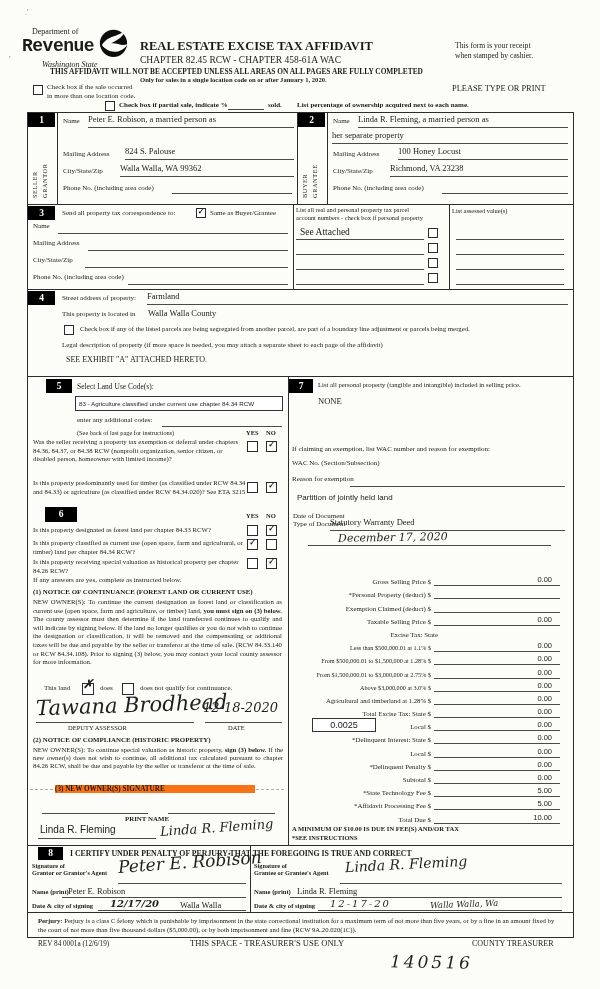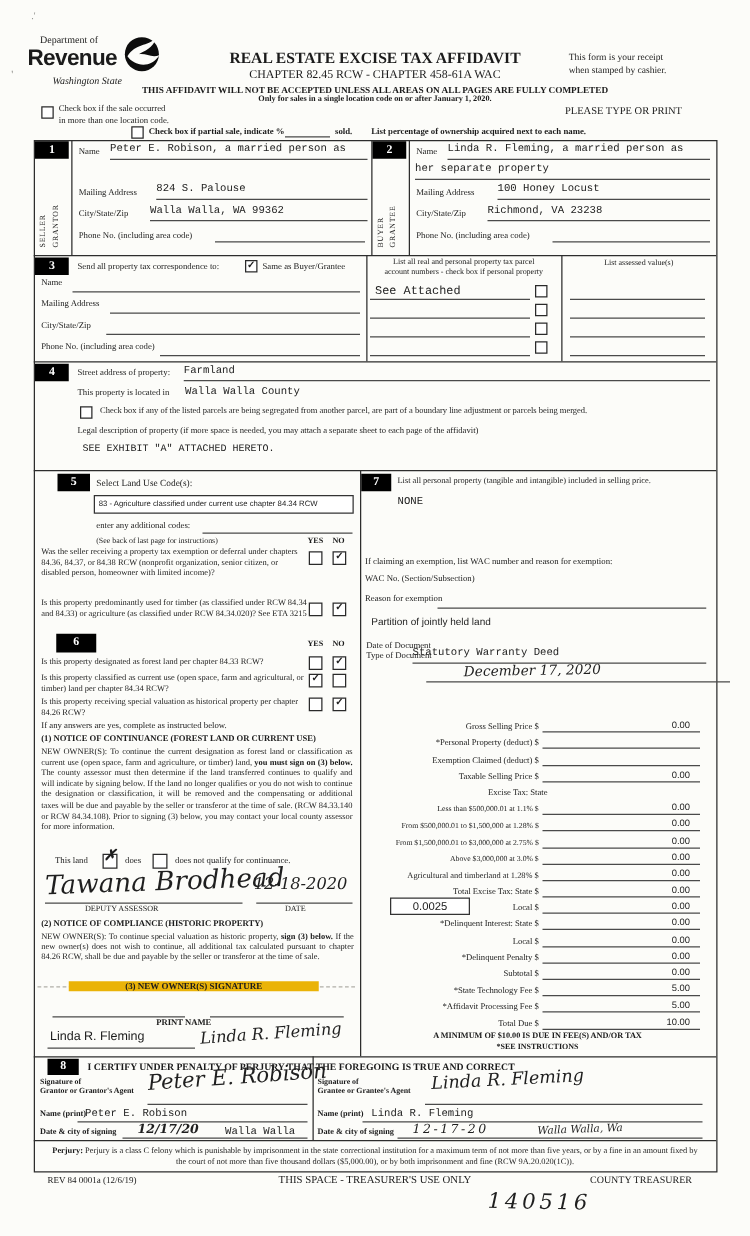--- a/index.html
+++ b/index.html
@@ -1,52 +1,52 @@
 <!DOCTYPE html>
 <html><head>
 <meta charset="utf-8">
 <style>
   html,body{margin:0;padding:0;background:#f6f6f2;}
   .page{position:relative;width:600px;height:989px;background:#fcfcf9;color:#1b1b1b;
         font-family:"Liberation Serif",serif;overflow:hidden;}
   .abs{position:absolute;}
   .lb{font-size:7px;}
   .b{font-weight:bold;}
-  .val{font-family:Liberation Mono, monospace;font-size:8.5px;color:#222;}
+  .val{font-family:Liberation Serif, serif;font-size:8.5px;color:#222;}
   .vs{font-family:"Liberation Sans",sans-serif;font-size:7.5px;color:#222;}
   .ul{border-bottom:1px solid #4a4a4a;}
   .hw{font-family:"DejaVu Serif",serif;font-style:italic;color:#1f1f1f;}
   .cb{width:8px;height:8px;border:1px solid #2a2a2a;display:inline-block;text-align:center;
       line-height:7px;font-size:8px;background:#fff;vertical-align:top;}
   .cb .mk{position:relative;top:-1px;font-weight:bold;font-size:8px;}
   .badge{background:#000;color:#fff;font-weight:bold;font-size:9.5px;text-align:center;line-height:14px;z-index:5;}
   .vt{writing-mode:vertical-rl;transform:rotate(180deg);font-size:6.3px;letter-spacing:.6px;line-height:1.4;}
   .hline{position:absolute;height:0;border-top:1.2px solid #2d2d2d;}
   .vline{position:absolute;width:0;border-left:1.2px solid #2d2d2d;}
   .outer{border:1.3px solid #2d2d2d;}
   .qtext{font-size:6.75px;line-height:8.5px;}
   .body-sm{font-size:6.75px;line-height:8.6px;text-align:justify;}
   .frow{display:flex;height:13.2px;align-items:flex-end;}
   .flabel{flex:1;text-align:right;font-size:6.9px;padding-right:3px;line-height:9px;}
   .flabel.sm{font-size:6.2px;}
   .fval{width:118px;border-bottom:1px solid #4a4a4a;text-align:right;
         font-family:"Liberation Sans",sans-serif;font-size:7.5px;padding-right:8px;line-height:10px;}
-  .ctr{text-align:center;}
+  .ctr{text-align:left;}
   .artifact{color:#8a8a86;}
 </style>
 </head>
 <body>
 
 <div class="page">
 
   <div class="abs artifact" style="left:25px;top:8px;font-size:8px">.'</div>
   <div class="abs artifact" style="left:9px;top:54px;font-size:9px">'</div>
 
   <div class="abs" style="left:32px;top:27px;font-size:8px">Department of</div>
-  <div class="abs" style="left:22px;top:36px;font-size:18px;font-weight:bold;font-family:Liberation Sans, sans-serif;letter-spacing:-0.5px">Revenue</div>
+  <div class="abs" style="left:22px;top:36px;font-size:18px;font-weight:bold;font-family:Liberation Mono, monospace;letter-spacing:-0.5px">Revenue</div>
   <span class="abs" style="left:97px;top:26px">
     <svg width="33" height="33" viewBox="0 0 40 40">
         <circle cx="20" cy="21" r="16.5" fill="#0d0d0d"></circle>
         <path d="M6 23 C14 10,25 14,34 5 C31 15,22 18,17 21 C25 20,29 25,37 22 C28 36,12 32,6 23 Z" fill="#fcfcf9"></path>
       </svg>
   </span>
   <div class="abs" style="left:42px;top:60px;font-size:8px;font-style:italic">Washington State</div>
 
   <div class="abs ctr" style="left:140px;top:39px;width:320px;font-size:12.5px;font-weight:bold">REAL ESTATE EXCISE TAX AFFIDAVIT</div>
   <div class="abs ctr" style="left:140px;top:55px;width:320px;font-size:9.5px">CHAPTER 82.45 RCW - CHAPTER 458-61A WAC</div>
@@ -204,42 +204,42 @@
   <div class="abs ul" style="left:205px;top:713px;width:77px;height:9px"></div>
   <div class="abs" style="left:68px;top:724px;font-size:6.5px">DEPUTY ASSESSOR</div>
   <div class="abs" style="left:228px;top:724px;font-size:6.5px">DATE</div>
 
   <div class="abs b" style="left:33px;top:736px;font-size:6.9px">(2) NOTICE OF COMPLIANCE (HISTORIC PROPERTY)</div>
   <div class="abs body-sm" style="left:33px;top:746px;width:250px;line-height:8.2px">
     <span>NEW OWNER(S): To continue special valuation as historic property, </span><span class="b">sign (3) below.</span><span> If the new owner(s) does not wish to continue, all additional tax calculated pursuant to chapter 84.26 RCW, shall be due and payable by the seller or transferor at the time of sale.</span>
   </div>
 
   <div class="abs" style="left:30px;top:789px;width:254px;border-top:1px dashed #b0aea8"></div>
-  <div class="abs ctr b" style="left:55px;top:785px;width:200px;font-size:7.2px;background:#eab308">(3) NEW OWNER(S) SIGNATURE</div>
+  <div class="abs ctr b" style="left:55px;top:785px;width:200px;font-size:7.2px;background:#f97316">(3) NEW OWNER(S) SIGNATURE</div>
   <div class="abs ul" style="left:42px;top:804px;width:106px;height:9px"></div>
   <div class="abs ul" style="left:168px;top:804px;width:107px;height:9px"></div>
   <div class="abs b" style="left:125px;top:815px;font-size:6.9px">PRINT NAME</div>
   <div class="abs" style="left:40px;top:824px;font-family:'Liberation Sans',sans-serif;font-size:10px">Linda R. Fleming</div>
   <div class="abs ul" style="left:38px;top:831px;width:118px;height:7px"></div>
   <div class="abs hw" style="left:160px;top:820px;font-size:13px;transform:rotate(-4deg);white-space:nowrap">Linda R. Fleming</div>
 
   <div class="abs badge" style="left:289px;top:379px;width:24px;height:14px">7</div>
   <div class="abs" style="left:318px;top:381px;width:250px;font-size:6.7px;white-space:nowrap">List all personal property (tangible and intangible) included in selling price.</div>
   <div class="abs val" style="left:318px;top:396px">NONE</div>
 
   <div class="abs" style="left:292px;top:445px;font-size:7px">If claiming an exemption, list WAC number and reason for exemption:</div>
   <div class="abs lb" style="left:292px;top:459px">WAC No. (Section/Subsection)</div>
   <div class="abs lb" style="left:292px;top:475px">Reason for exemption</div>
   <div class="abs ul" style="left:350px;top:477px;width:215px;height:9px"></div>
   <div class="abs vs" style="left:297px;top:493px;font-size:8px">Partition of jointly held land</div>
 
   <div class="abs lb" style="left:293px;top:520px">Type of Document</div>
   <div class="abs ul val" style="left:330px;top:517px;width:235px;height:13px">Statutory Warranty Deed</div>
   <div class="abs lb" style="left:293px;top:512px">Date of Document</div>
-  <div class="abs ul" style="left:341px;top:527px;width:243px;height:18px">
+  <div class="abs ul" style="left:308px;top:527px;width:243px;height:18px">
     <span class="hw" style="font-size:11px;margin-left:30px;display:inline-block;transform:rotate(-1deg)">December 17, 2020</span>
   </div>
 
   <div class="abs" style="left:290px;top:573px;width:270px">
     <div class="frow">
         <div class="flabel">Gross Selling Price $</div>
         <div class="fval"><span>0.00</span></div>
       </div>
     <div class="frow">
         <div class="flabel">*Personal Property (deduct) $</div>

